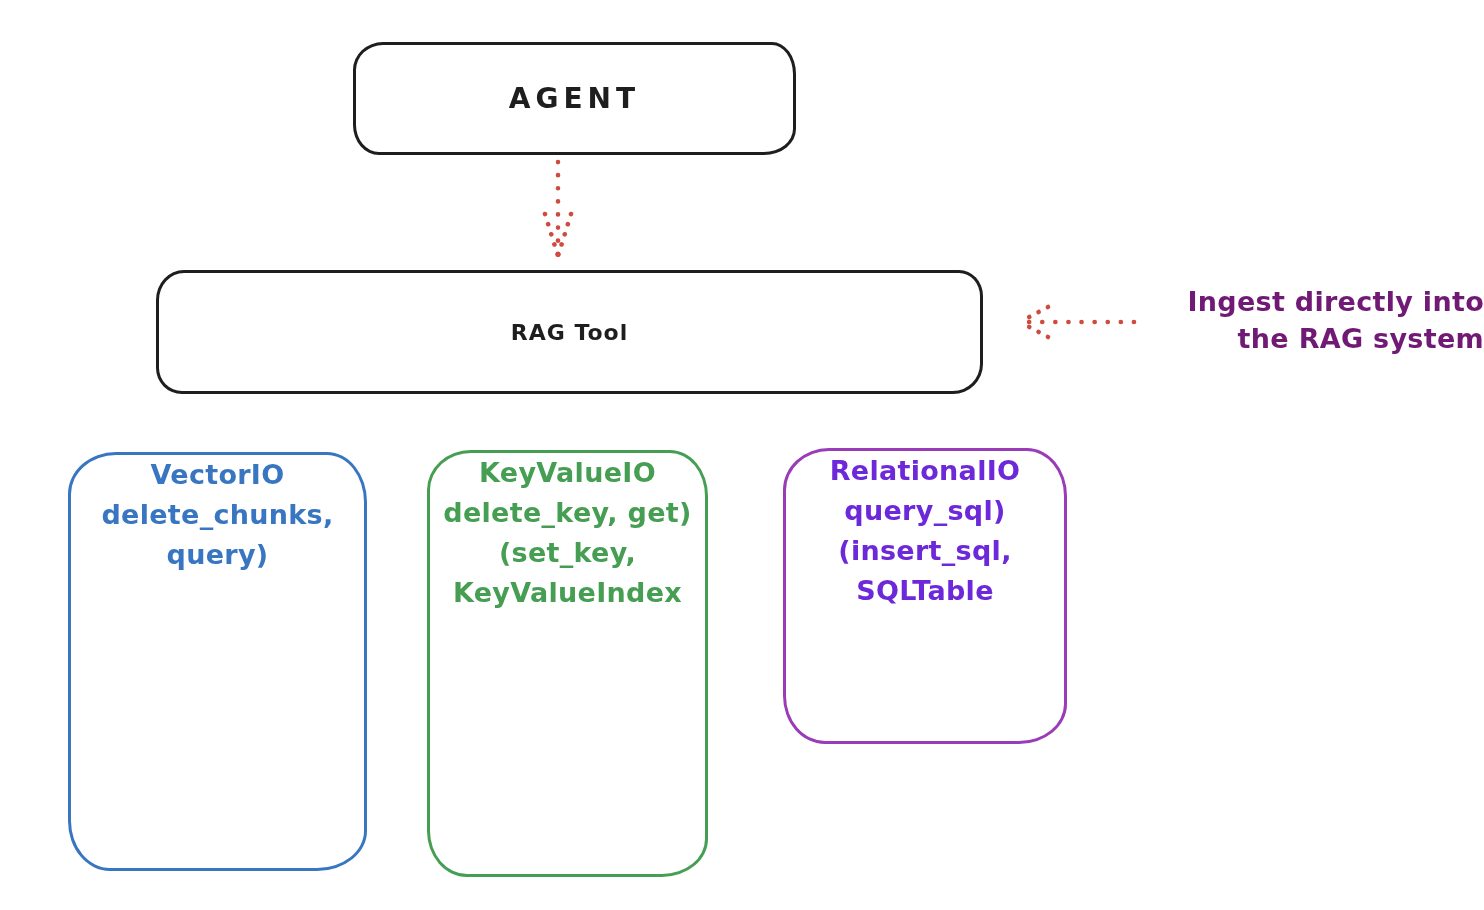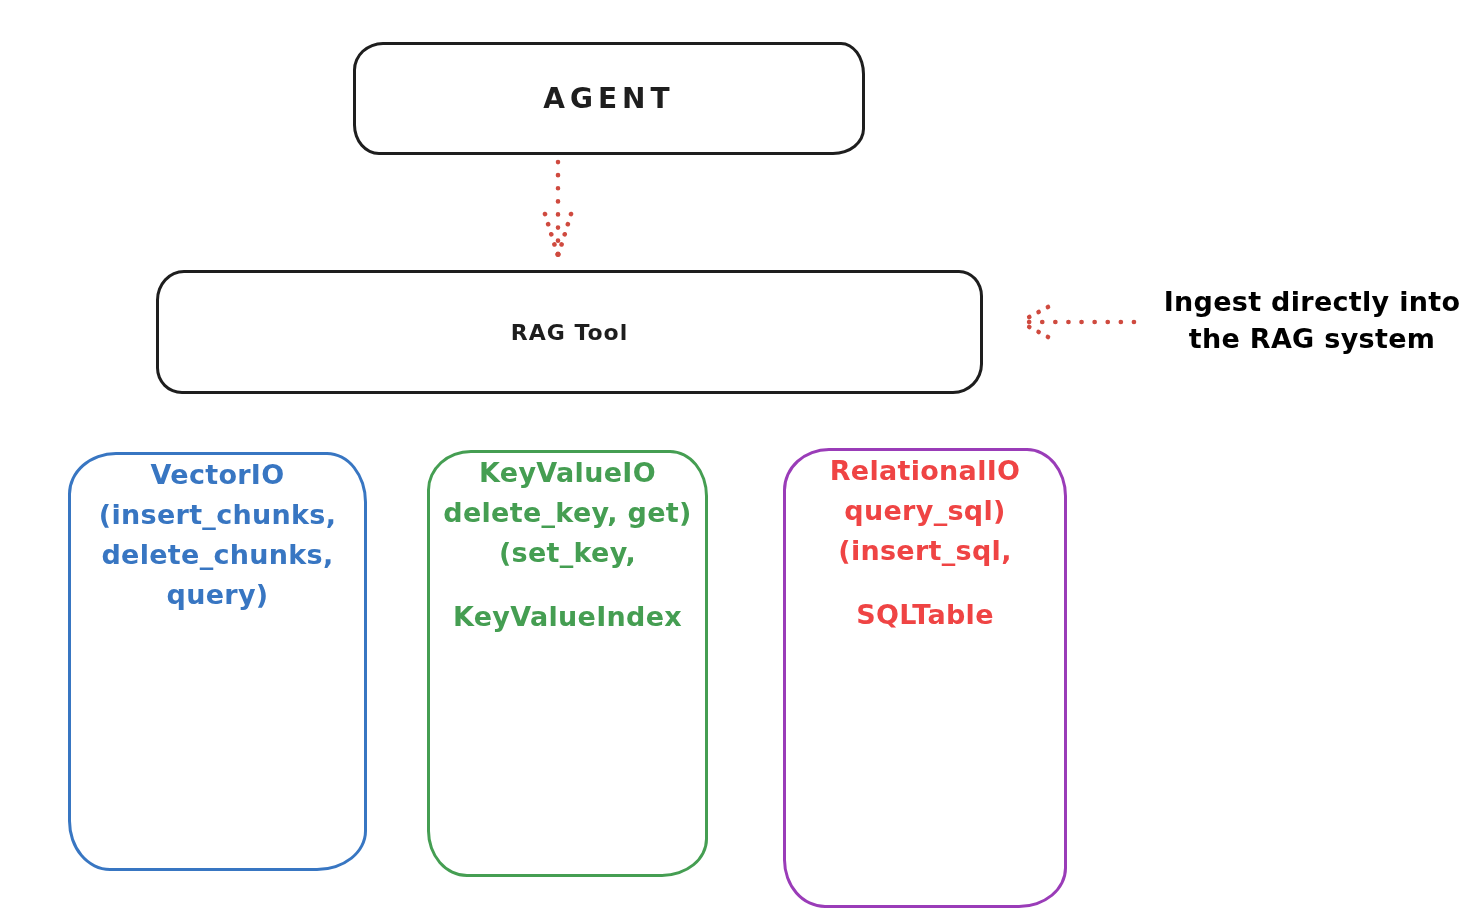--- a/index.html
+++ b/index.html
@@ -21,21 +21,21 @@
     background: #ffffff;
     border: 3.5px solid #1e1e1e;
     box-sizing: border-box;
     display: flex;
     align-items: center;
     justify-content: center;
     text-align: center;
   }
   
   .agent-node {
-    left: 353px; top: 42px; width: 512px; height: 113px;
+    left: 353px; top: 42px; width: 443px; height: 113px;
     border-radius: 30px 24px 32px 26px / 28px 32px 26px 30px;
     font-size: 28px; font-weight: 700; letter-spacing: 5px;
   }
   .rag-node {
     left: 156px; top: 270px; width: 827px; height: 124px;
     border-radius: 28px 24px 30px 26px / 30px 26px 30px 26px;
     font-size: 22px; font-weight: 600; letter-spacing: 1px;
   }
   .store-node {
     flex-direction: column;
@@ -50,33 +50,33 @@
     left: 68px; top: 452px; width: 299px; height: 419px;
     border: 3.5px solid #3876c2; color: #3876c2;
     border-radius: 48px 40px 50px 42px / 42px 50px 40px 50px;
   }
   .store-green {
     left: 427px; top: 450px; width: 281px; height: 427px;
     border: 3.5px solid #459e52; color: #459e52;
     border-radius: 44px 38px 46px 40px / 40px 46px 38px 46px;
   }
   .store-purple {
-    left: 783px; top: 448px; width: 284px; height: 460px;
-    border: 3.5px solid #9a3cb8; color: #ef4444;
+    left: 783px; top: 448px; width: 284px; height: 296px;
+    border: 3.5px solid #9a3cb8; color: #6d28d9;
     border-radius: 46px 40px 48px 42px / 42px 48px 40px 48px;
   }
-  .index-label { margin-top: 24px; }
+  .index-label { }
   .arrow { position: absolute; }
   .arrow-down { left: 540px; top: 158px; }
   .arrow-left { left: 1014px; top: 300px; }
   .annotation {
     position: absolute;
     left: 1140px; top: 283px; width: 344px;
-    text-align: center;
-    color: #000000;
+    text-align: right;
+    color: #701a75;
     font-size: 27px;
     font-weight: 700;
     line-height: 37px;
     letter-spacing: 0.3px;
   }
   .dotline {
     stroke: #cf4a3f;
     stroke-width: 4.6;
     stroke-linecap: round;
     fill: none;
@@ -109,21 +109,20 @@
     <line class="dotline dots-head" x1="34" y1="37" x2="6" y2="22"></line>
   </svg>
 
   <div class="annotation">
     <div>Ingest directly into</div>
     <div>the RAG system</div>
   </div>
 
   <div class="node store-node store-blue">
     <div>VectorIO</div>
-    <div>(insert_chunks,</div>
     <div>delete_chunks,</div>
     <div>query)</div>
   </div>
 
   <div class="node store-node store-green">
     <div>KeyValueIO</div>
     <div>delete_key, get)</div>
     <div>(set_key,</div>
     <div class="index-label">KeyValueIndex</div>
   </div>

